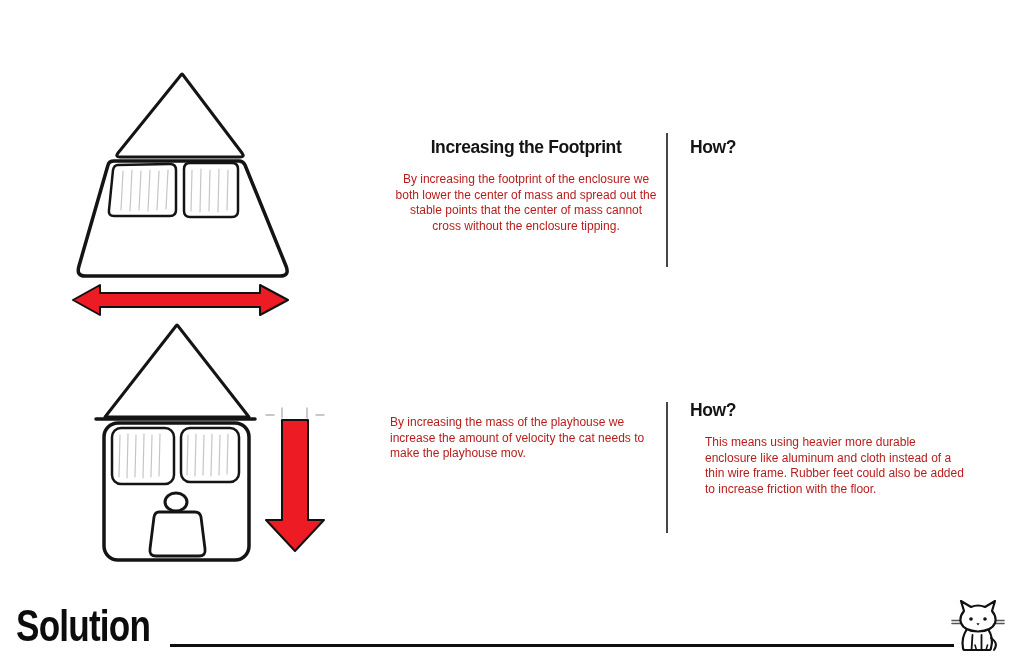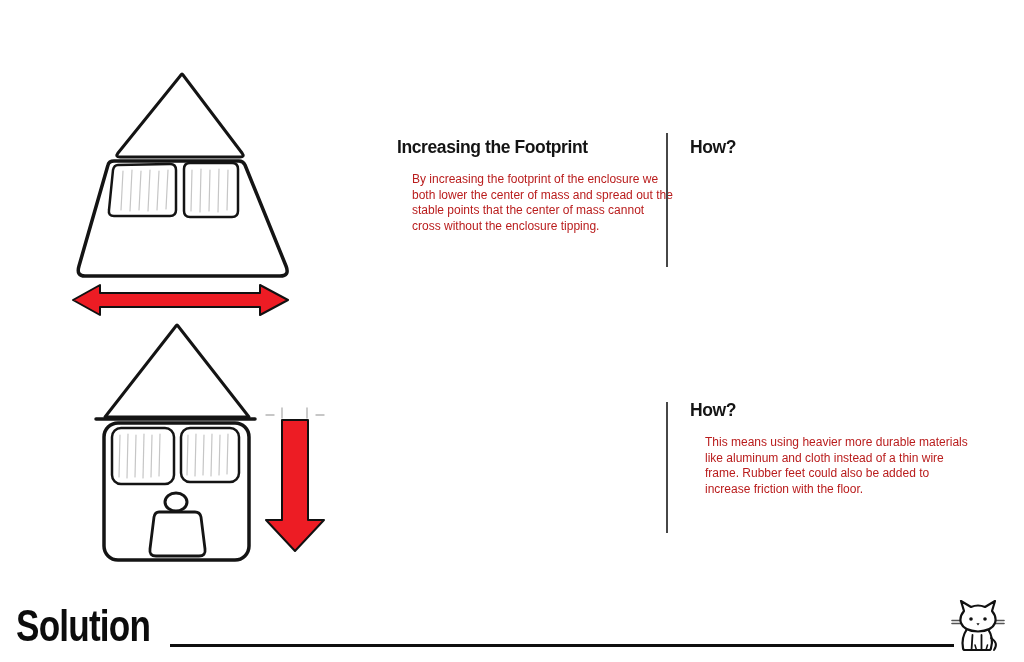--- a/index.html
+++ b/index.html
@@ -92,39 +92,40 @@
     <g>
       <line class="tick" x1="194" y1="90" x2="194" y2="100"></line>
       <line class="tick" x1="219" y1="90" x2="219" y2="100"></line>
       <line class="tick" x1="178" y1="97" x2="186" y2="97"></line>
       <line class="tick" x1="228" y1="97" x2="236" y2="97"></line>
     </g>
 
     <path class="red-arrow" d="M194,102 L220,102 L220,202 L236,202 L207,233 L178,202 L194,202 Z"></path>
   </svg>
 
-  <section class="text-block" style="left:397px;top:137px;width:292px;">
+  <section class="text-block" style="left:380px;top:137px;width:292px;text-align:center;">
     <h2>Increasing the Footprint</h2>
     <p>By increasing the footprint of the enclosure we both lower the center of mass and spread out the stable points that the center of mass cannot cross without the enclosure tipping.</p>
   </section>
 
   <div class="vdivider" style="left:666px;top:133px;height:134px;"></div>
 
   <section class="text-block" style="left:690px;top:137px;width:296px;">
     <h2>How?</h2>
   </section>
 
   <section class="text-block" style="left:375px;top:400px;width:292px;">
+    <p>By increasing the mass of the playhouse we increase the amount of velocity the cat needs to make the playhouse mov.</p>
   </section>
 
   <div class="vdivider" style="left:666px;top:402px;height:131px;"></div>
 
   <section class="text-block" style="left:690px;top:400px;width:296px;">
     <h2>How?</h2>
-    <p>This means using heavier more durable materials like aluminum and cloth instead of a thin wire frame. Rubber feet could also be added to increase friction with the floor.</p>
+    <p>This means using heavier more durable enclosure like aluminum and cloth instead of a thin wire frame. Rubber feet could also be added to increase friction with the floor.</p>
   </section>
 
   <h1 class="solution-title">Solution</h1>
   <div class="footer-rule"></div>
 
   <svg class="illus" style="left:951px;top:600px;" width="54" height="52" viewBox="0 0 54 52">
 
     <g stroke="#555555" stroke-width="1.6" stroke-linecap="round">
       <line x1="1" y1="20.5" x2="12" y2="20.5"></line>
       <line x1="1" y1="23.5" x2="12" y2="23.5"></line>

